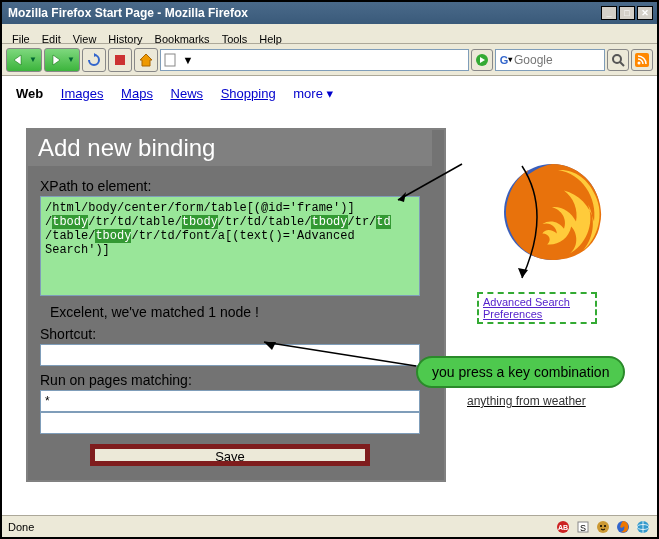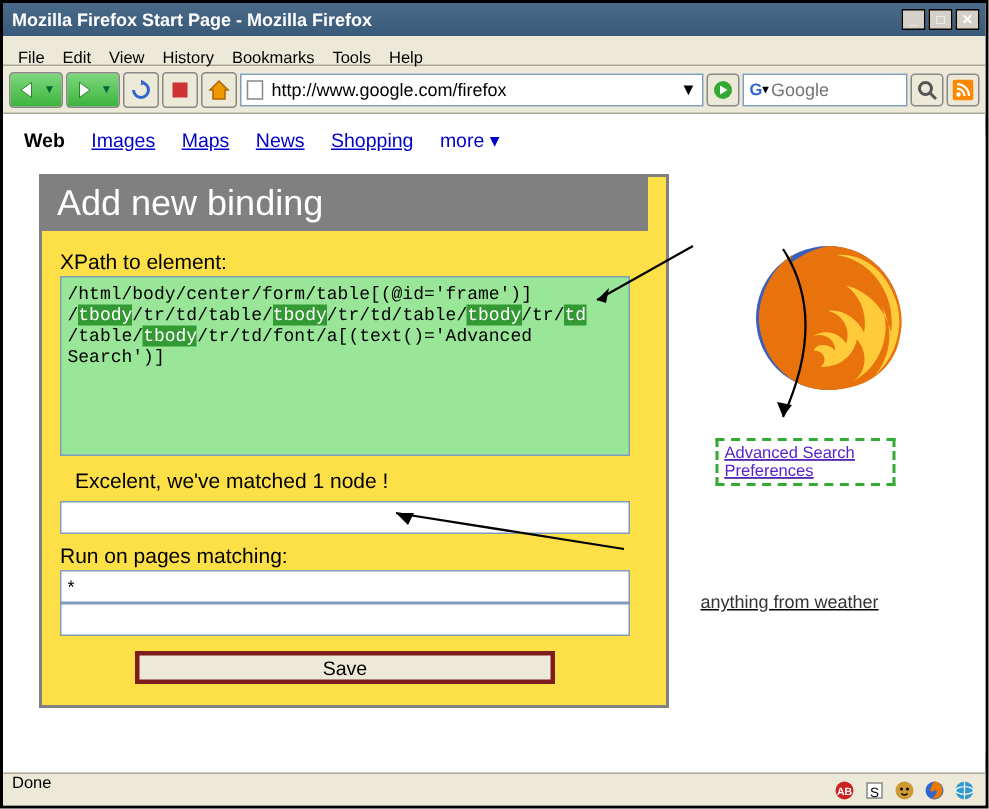--- a/index.html
+++ b/index.html
@@ -22,39 +22,39 @@
 .go-btn { width: 22px; height: 22px; background: #ece9d8; border: 1px solid #888; border-radius: 3px; display: flex; align-items: center; justify-content: center; cursor: pointer; }
 .search-box { width: 110px; height: 22px; border: 1px solid #7f9db9; background: #fff; display: flex; align-items: center; padding: 0 2px; }
 .search-g { width: 16px; height: 16px; display: flex; align-items: center; justify-content: center; font-weight: bold; }
 .search-input { flex: 1; border: none; outline: none; font-size: 12px; width: 60px; }
 .mag-btn { width: 22px; height: 22px; background: #ece9d8; border: 1px solid #888; border-radius: 3px; cursor: pointer; display:flex;align-items:center;justify-content:center; }
 .content { position: relative; background: #fff; height: 440px; overflow: hidden; border-radius: 16px; }
 .google-nav { padding: 10px 14px; font-size: 13px; }
 .google-nav a { color: #0000cc; text-decoration: underline; margin-right: 14px; cursor: pointer; }
 .google-nav .web { color: #000; text-decoration: none; font-weight: bold; }
 .google-nav .more { color: #0000cc; text-decoration: none; }
-.panel { position: absolute; left: 24px; top: 40px; width: 420px; background: #fde047; border: 2px solid #808080; padding: 0 12px 8px 0; z-index: 5; }
+.panel { position: absolute; left: 24px; top: 52px; width: 420px; background: #737373; border: 2px solid #808080; padding: 0 12px 8px 0; z-index: 5; }
 .panel-title { background: #808080; color: #fff; font-size: 24px; font-family: Arial; padding: 4px 10px; }
 .panel-body { padding: 6px 12px; }
 .field-label { font-size: 14px; margin-top: 6px; margin-bottom: 2px; }
-.xpath-box { width: 100%; height: 120px; background: #99e699; border: 1px solid #7f9db9; font-family: 'Courier New', monospace; font-size: 12px; padding: 4px; color: #000; resize: none; }
+.xpath-box { width: 100%; height: 100px; background: #99e699; border: 1px solid #7f9db9; font-family: 'Courier New', monospace; font-size: 12px; padding: 4px; color: #000; resize: none; }
 .xpath-box .hl { background: #339933; color: #fff; }
 .match-msg { font-size: 14px; margin: 8px 4px 6px 10px; }
 .text-input { width: 100%; height: 22px; border: 1px solid #7f9db9; padding: 2px 4px; font-size: 12px; }
-.save-btn { display: block; width: 280px; margin: 10px auto 0; height: 22px; background: #ece9d8; border: 3px solid #7f1d1d; cursor: pointer; font-size: 13px; }
+.save-btn { display: block; width: 280px; margin: 10px auto 0; height: 22px; background: #ece9d8; border: 5px solid #7f1d1d; cursor: pointer; font-size: 13px; }
 .bg-right { position: absolute; right: 10px; top: 76px; width: 190px; text-decoration: underline; }
 .ff-logo { width: 120px; height: 120px; margin: 0 auto; }
 .adv-box { margin-top: 20px; border: 2px dashed #33aa33; padding: 2px 4px; width: 120px; margin-left: 20px; }
 .adv-box a { color: #5522cc; text-decoration: underline; font-size: 11px; display: block; cursor: pointer; }
 .weather { margin-top: 70px; font-size: 12px; color: #333; margin-left: 10px; }
 .callout { position: absolute; background: #4ec94e; border: 2px solid #2a8a2a; border-radius: 16px; padding: 6px 14px; font-size: 14px; color: #000; z-index: 10; }
 .callout1 { left: 325px; top: 62px; }
 .callout2 { left: 414px; top: 280px; }
 .arrow-line { position: absolute; z-index: 8; }
-.statusbar { position: absolute; bottom: 0; left: 0; right: 0; height: 22px; background: #ece9d8; border-top: 1px solid #aca899; display: flex; padding: 0 6px; font-size: 11px; }
+.statusbar { position: absolute; bottom: 0; left: 0; right: 0; height: 22px; background: #ece9d8; border-top: 1px solid #aca899; display: flex; align-items: center; padding: 0 6px; font-size: 11px; }
 .status-text { flex: 1; }
 .status-icons { display: flex; gap: 4px; align-items: center; }
 .status-icon { width: 16px; height: 16px; display: flex; align-items: center; justify-content: center; }
 svg { display: block; }
 </style>
 </head>
 <body>
 
 <div class="titlebar">
   <span class="titlebar-text">Mozilla Firefox Start Page - Mozilla Firefox</span>
@@ -101,21 +101,20 @@
   </div>
   <div class="nav-btn nav-home">
     <svg width="16" height="16">
         <path d="M8 2 L14 8 L12 8 L12 14 L4 14 L4 8 L2 8 Z" fill="#e90" stroke="#a60"></path>
       </svg>
   </div>
   <div class="url-bar">
     <svg class="url-icon" width="16" height="16">
         <rect x="2" y="2" width="10" height="12" fill="#fff" stroke="#888"></rect>
       </svg>
-    <input class="url-input" value="http://www.google.com/firefox" style="">
     <span class="url-drop">▼</span>
   </div>
   <div class="go-btn">
     <svg width="14" height="14">
         <circle cx="7" cy="7" r="6" fill="#3a3"></circle>
         <path d="M5 4 L10 7 L5 10 Z" fill="#fff"></path>
       </svg>
   </div>
   <div class="search-box">
     <span class="search-g">
@@ -163,28 +162,30 @@
     </div>
     <div class="weather">anything from weather</div>
   </div>
 
   <div class="panel">
     <div class="panel-title">Add new binding</div>
     <div class="panel-body">
       <div class="field-label">XPath to element:</div>
       <div class="xpath-box">/html/body/center/form/table[(@id='frame')]<br>/<span class="hl">tbody</span>/tr/td/table/<span class="hl">tbody</span>/tr/td/table/<span class="hl">tbody</span>/tr/<span class="hl">td</span><br>/table/<span class="hl">tbody</span>/tr/td/font/a[(text()='Advanced<br>Search')]</div>
       <div class="match-msg">Excelent, we've matched 1 node !</div>
+      <div class="field-label">Shortcut:</div>
       <input class="text-input" value="" style="">
       <div class="field-label">Run on pages matching:</div>
       <input class="text-input" value="*" style="">
       <input class="text-input" value="" style="">
       <button class="save-btn">Save</button>
     </div>
   </div>
 
+  <div class="callout callout2">you press a key combination</div>
 
   <svg class="arrow-line" style="left:390px;top:84px" width="120" height="50">
     <line x1="70" y1="4" x2="6" y2="40" stroke="#000" stroke-width="1.5"></line>
     <path d="M6 40 L14 32 L12 42 Z" fill="#000"></path>
   </svg>
   <svg class="arrow-line" style="left:480px;top:86px" width="80" height="120">
     <path d="M40 4 Q 70 50 40 116" fill="none" stroke="#000" stroke-width="1.5"></path>
     <path d="M40 116 L36 106 L46 108 Z" fill="#000"></path>
   </svg>
   <svg class="arrow-line" style="left:254px;top:260px" width="170" height="40">

